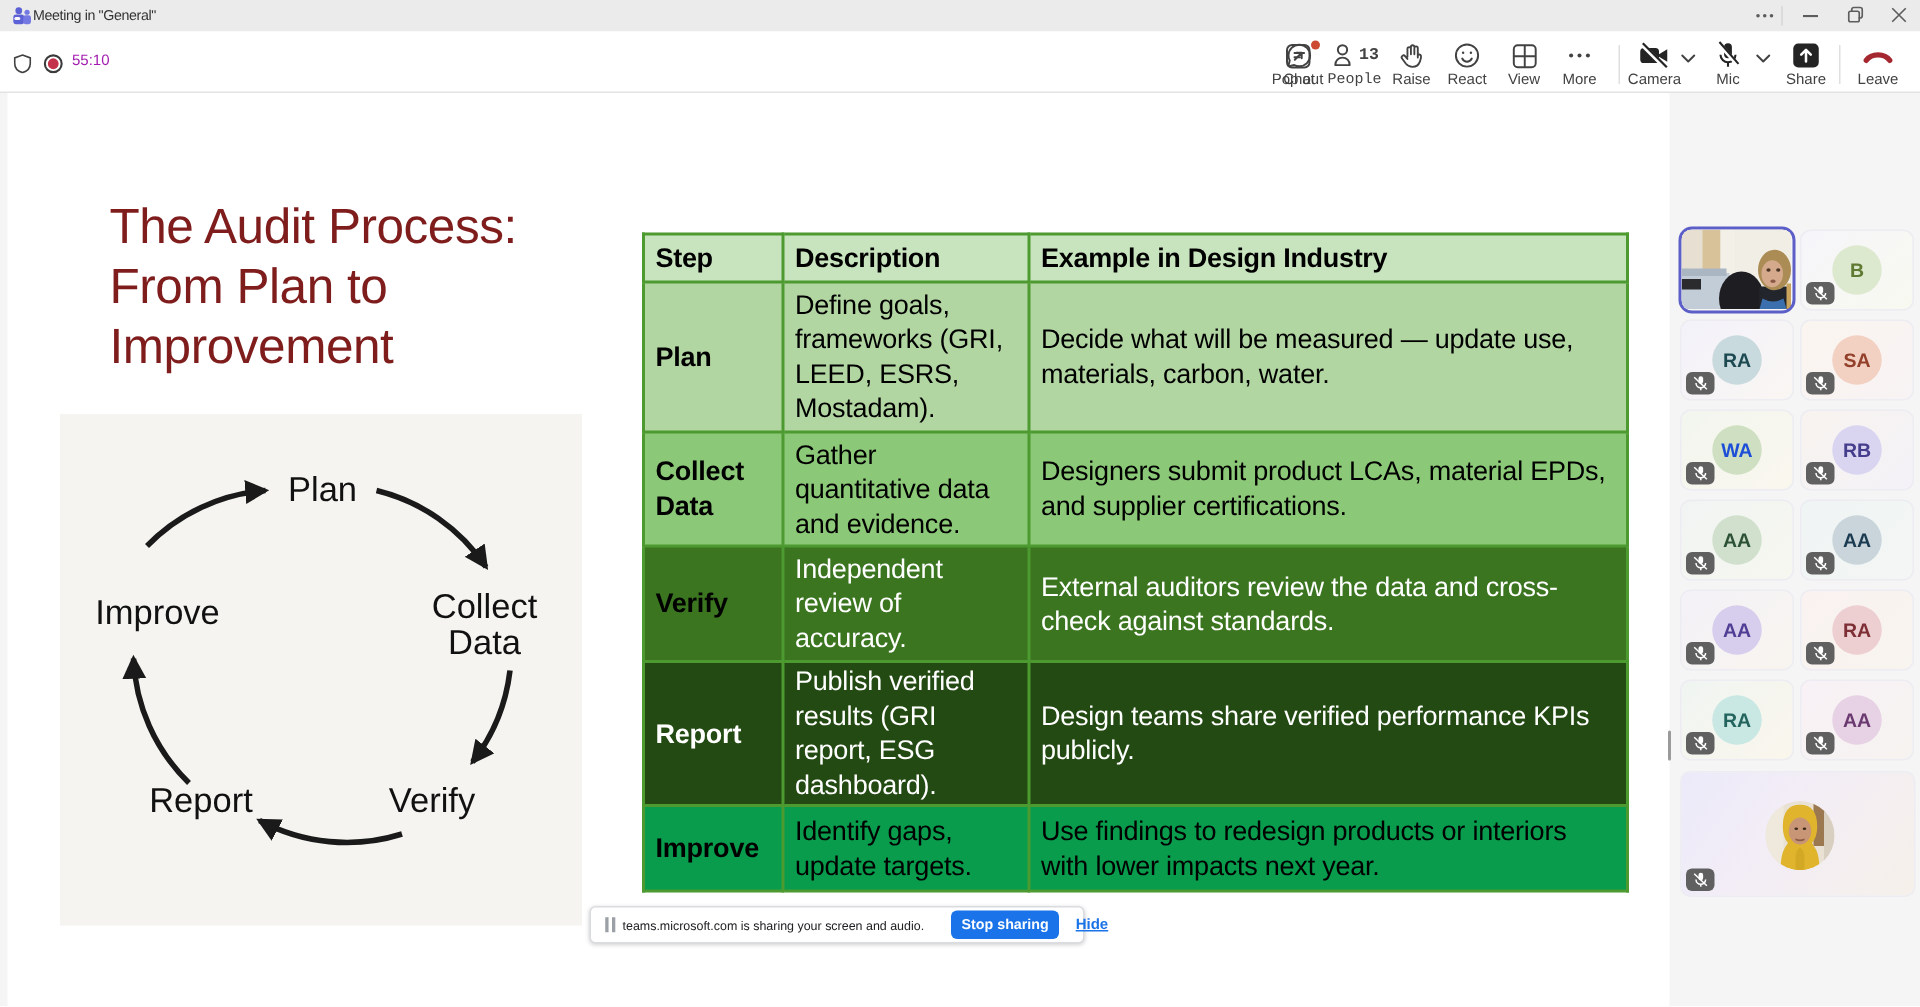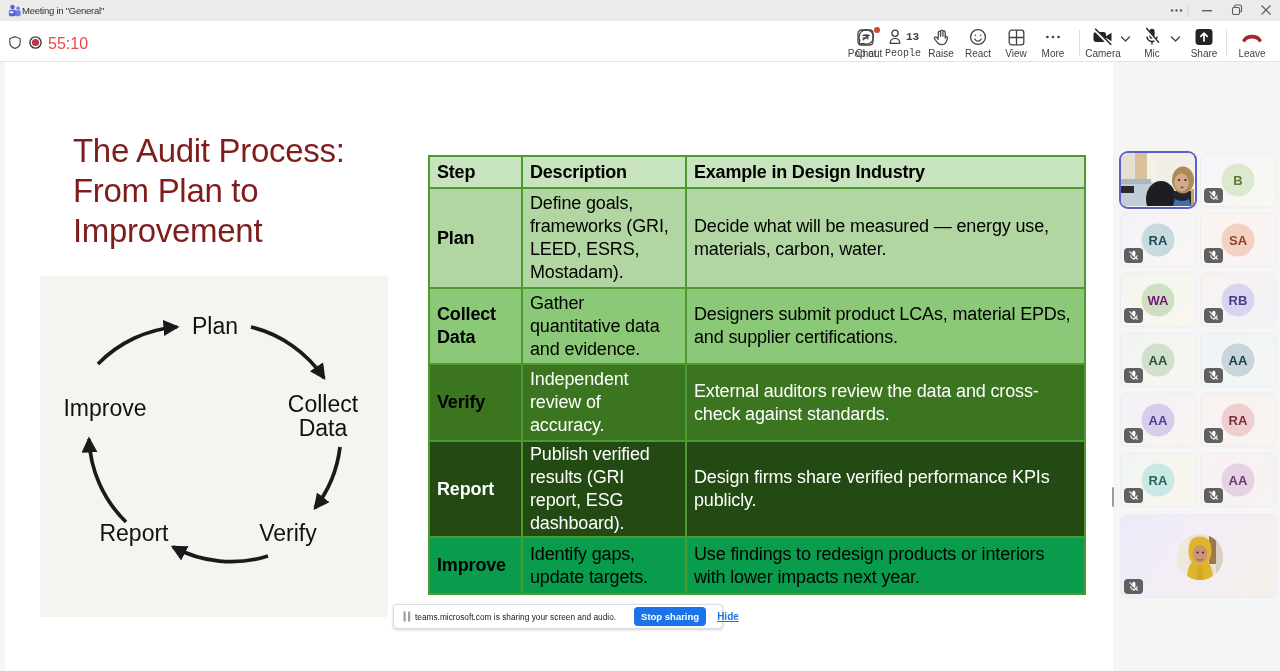--- a/index.html
+++ b/index.html
@@ -69,21 +69,21 @@
 </div>
 
 <div class="toolbar">
   <svg class="abs" style="left:9px;top:15px" width="12" height="13" viewBox="0 0 12 13">
     <path d="M6 0.7 L11.2 2.6 V6.2 C11.2 9.4 9 11.6 6 12.4 C3 11.6 0.8 9.4 0.8 6.2 V2.6 Z" fill="none" stroke="#424242" stroke-width="1.1"></path>
   </svg>
   <svg class="abs" style="left:29px;top:15px" width="13" height="13" viewBox="0 0 13 13">
     <circle cx="6.5" cy="6.5" r="5.6" fill="none" stroke="#3b3b3b" stroke-width="1.4"></circle>
     <circle cx="6.5" cy="6.5" r="3.6" fill="#c4314b"></circle>
   </svg>
-  <div class="abs" style="left:48px;top:14px;font-size:16px;color:#ef4444;">55:10</div>
+  <div class="abs" style="left:48px;top:14px;font-size:10px;color:#a21caf;">55:10</div>
 
   <div class="tbtn" style="left:838px;">
     <div class="ic">
         <svg width="19" height="19" viewBox="0 0 19 19" fill="none" stroke="#424242" stroke-width="1.3">
       <rect x="2" y="2" width="15" height="15" rx="3.4"></rect>
       <path d="M7.2 11.8 L11.8 7.2 M8.2 7.2 H11.8 V10.8" stroke-linecap="round" stroke-linejoin="round"></path>
     </svg>
       </div>
     <div class="lb">Pop out</div>
   </div>
@@ -230,36 +230,36 @@
         </colgroup>
       <tbody>
           <tr class="hdr">
         <td style="height:32px;">Step</td>
             <td>Description</td>
             <td>Example in Design Industry</td>
       </tr>
       <tr style="background:#b2d6a2;">
         <td class="step" style="height:100px;">Plan</td>
         <td>Define goals, frameworks (GRI, LEED, ESRS, Mostadam).</td>
-        <td>Decide what will be measured — energy use, materials, carbon, water.</td>
+        <td>Decide what will be measured — update use, materials, carbon, water.</td>
       </tr>
       <tr style="background:#8bc877;">
         <td class="step" style="height:76px;">Collect<br>Data</td>
         <td>Gather quantitative data and evidence.</td>
         <td>Designers submit product LCAs, material EPDs, and supplier certifications.</td>
       </tr>
       <tr style="background:#3b7520;color:#ffffff;">
         <td class="step" style="height:77px;color:#000000;">Verify</td>
         <td>Independent review of accuracy.</td>
         <td>External auditors review the data and cross-check against standards.</td>
       </tr>
       <tr style="background:#224a12;color:#ffffff;">
         <td class="step" style="height:96px;">Report</td>
         <td>Publish verified results (GRI report, ESG dashboard).</td>
-        <td>Design firms share verified performance KPIs publicly.</td>
+        <td>Design teams share verified performance KPIs publicly.</td>
       </tr>
       <tr style="background:#089c4c;">
         <td class="step" style="height:57px;">Improve</td>
         <td>Identify gaps, update targets.</td>
         <td>Use findings to redesign products or interiors with lower impacts next year.</td>
       </tr>
     </tbody>
       </table>
   </div>
 
@@ -331,21 +331,21 @@
         <g fill="none" stroke="#ffffff" stroke-width="1.1">
           <rect x="4.7" y="0.9" width="3.4" height="5.6" rx="1.7" fill="#ffffff" stroke="none"></rect>
           <path d="M2.9 5.8 a3.5 3.5 0 0 0 7 0"></path>
           <line x1="6.4" y1="9.3" x2="6.4" y2="11"></line>
           <line x1="1.6" y1="1.6" x2="10.8" y2="10.4"></line>
         </g>
       </svg>
     </div>
 </div>
 <div class="tile" style="left:1120px;top:273px;background:linear-gradient(135deg,#f2f6ef,#faf7ee);">
-  <div class="avatar" style="background:#cfe0c2;color:#701a75;">WA</div>
+  <div class="avatar" style="background:#cfe0c2;color:#1d4ed8;">WA</div>
   <div class="micoff">
       <svg width="11" height="11" viewBox="0 0 12 12">
         <g fill="none" stroke="#ffffff" stroke-width="1.1">
           <rect x="4.7" y="0.9" width="3.4" height="5.6" rx="1.7" fill="#ffffff" stroke="none"></rect>
           <path d="M2.9 5.8 a3.5 3.5 0 0 0 7 0"></path>
           <line x1="6.4" y1="9.3" x2="6.4" y2="11"></line>
           <line x1="1.6" y1="1.6" x2="10.8" y2="10.4"></line>
         </g>
       </svg>
     </div>

